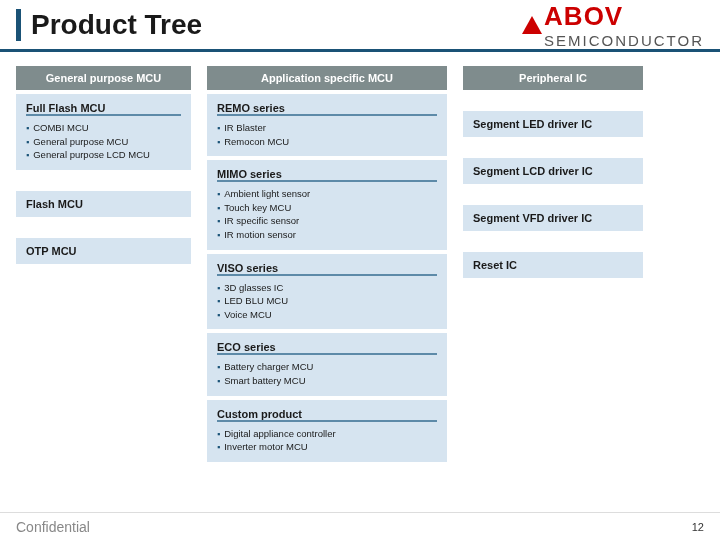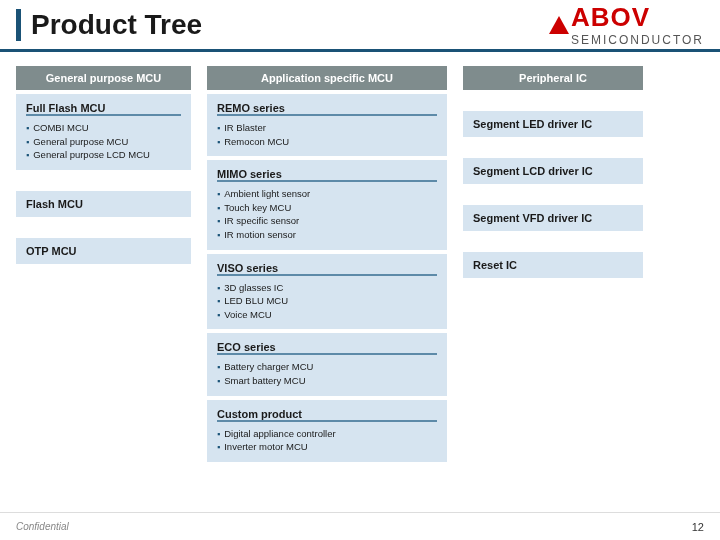--- a/index.html
+++ b/index.html
@@ -31,21 +31,21 @@
       display: flex;
       align-items: center;
     }
     .logo-abov {
       font-size: 26px;
       font-weight: 900;
       color: #cc0000;
       letter-spacing: 1px;
     }
     .logo-semi {
-      font-size: 12px;
+      font-size: 15px;
       color: #555;
       letter-spacing: 2px;
       display: block;
       text-align: center;
     }
 
     
     #main {
       display: flex;
       flex-direction: row;
@@ -108,23 +108,22 @@
       left: 0;
       right: 0;
       height: 28px;
       display: flex;
       align-items: center;
       justify-content: space-between;
       padding: 0 16px;
       border-top: 1px solid #ddd;
     }
     .confidential {
-      font-size: 10px;
+      font-size: 14px;
       color: #888;
-      font-style: italic;
     }
     .page-num {
       font-size: 11px;
       color: #333;
     }
 
     
     .col-left { flex: 0 0 175px; }
     .col-mid  { flex: 0 0 240px; }
     .col-right { flex: 0 0 180px; }

